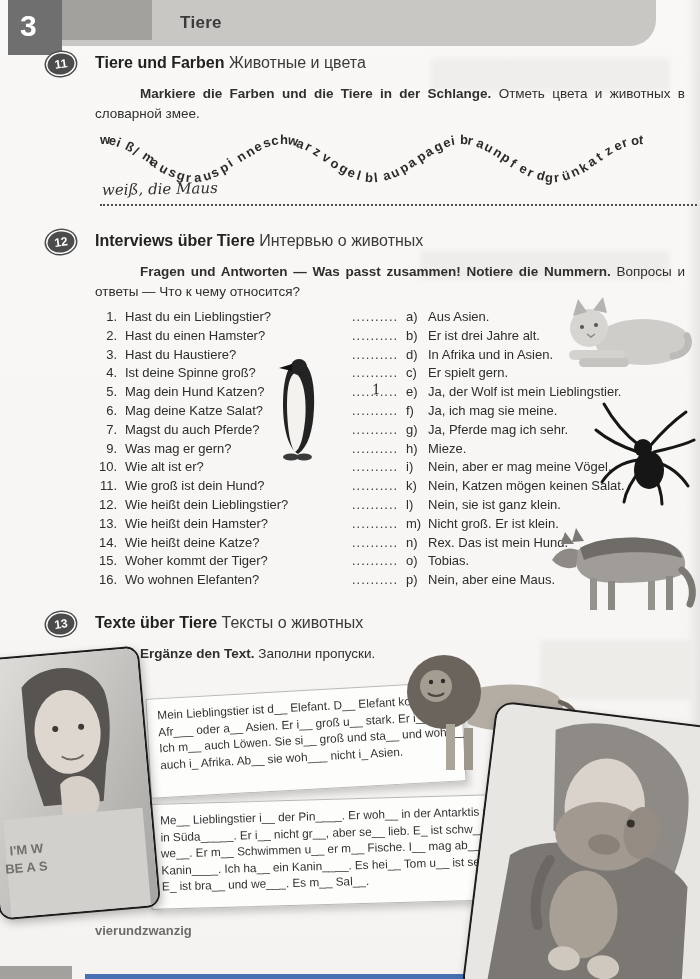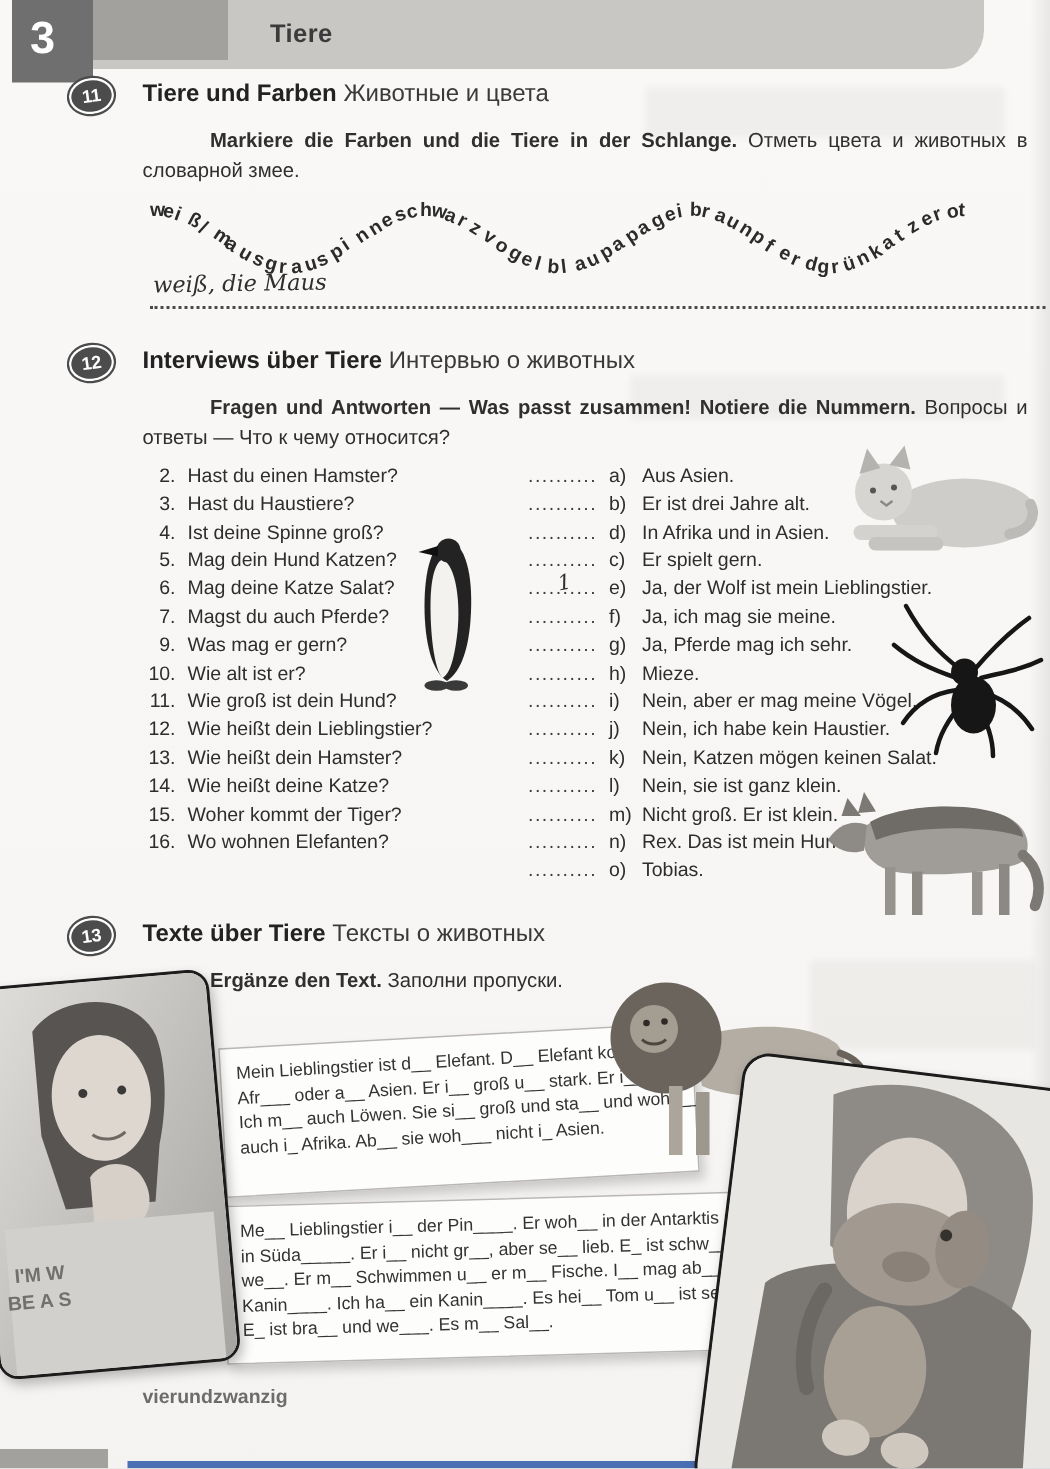--- a/index.html
+++ b/index.html
@@ -153,20 +153,21 @@
   <div class="ex-title" style="left:95px;top:232px;">
     <span class="de">Interviews über Tiere</span>
     <span class="ru">Интервью о животных</span>
   </div>
   <div class="instr" style="left:95px;top:262px;">
     <span class="de">Fragen und Antworten — Was passt zusammen! Notiere die Nummern.</span>
     <span>Вопросы и ответы — Что к чему относится?</span>
   </div>
 
   <div id="qlist">
+      <div class="q-row"><span class="q-num">1.</span><span class="q-text">Hast du ein Lieblingstier?</span></div>
       <div class="q-row"><span class="q-num">2.</span><span class="q-text">Hast du einen Hamster?</span></div>
       <div class="q-row"><span class="q-num">3.</span><span class="q-text">Hast du Haustiere?</span></div>
       <div class="q-row"><span class="q-num">4.</span><span class="q-text">Ist deine Spinne groß?</span></div>
       <div class="q-row"><span class="q-num">5.</span><span class="q-text">Mag dein Hund Katzen?</span></div>
       <div class="q-row"><span class="q-num">6.</span><span class="q-text">Mag deine Katze Salat?</span></div>
       <div class="q-row"><span class="q-num">7.</span><span class="q-text">Magst du auch Pferde?</span></div>
       <div class="q-row"><span class="q-num">9.</span><span class="q-text">Was mag er gern?</span></div>
       <div class="q-row"><span class="q-num">10.</span><span class="q-text">Wie alt ist er?</span></div>
       <div class="q-row"><span class="q-num">11.</span><span class="q-text">Wie groß ist dein Hund?</span></div>
       <div class="q-row"><span class="q-num">12.</span><span class="q-text">Wie heißt dein Lieblingstier?</span></div>
@@ -178,26 +179,26 @@
   <div id="alist">
       <div class="a-row"><span class="a-dots">..........</span><span class="a-letter">a)</span><span>Aus Asien.</span></div>
       <div class="a-row"><span class="a-dots">..........</span><span class="a-letter">b)</span><span>Er ist drei Jahre alt.</span></div>
       <div class="a-row"><span class="a-dots">..........</span><span class="a-letter">d)</span><span>In Afrika und in Asien.</span></div>
       <div class="a-row"><span class="a-dots">..........</span><span class="a-letter">c)</span><span>Er spielt gern.</span></div>
       <div class="a-row"><span class="a-dots">..........</span><span class="a-letter">e)</span><span>Ja, der Wolf ist mein Lieblingstier.</span><span class="handwritten">1</span></div>
       <div class="a-row"><span class="a-dots">..........</span><span class="a-letter">f)</span><span>Ja, ich mag sie meine.</span></div>
       <div class="a-row"><span class="a-dots">..........</span><span class="a-letter">g)</span><span>Ja, Pferde mag ich sehr.</span></div>
       <div class="a-row"><span class="a-dots">..........</span><span class="a-letter">h)</span><span>Mieze.</span></div>
       <div class="a-row"><span class="a-dots">..........</span><span class="a-letter">i)</span><span>Nein, aber er mag meine Vögel.</span></div>
-      <div class="a-row"><span class="a-dots">..........</span><span class="a-letter">j)</span><span>Nein, ich habe kein Haustier.</span></div>
       <div class="a-row"><span class="a-dots">..........</span><span class="a-letter">k)</span><span>Nein, Katzen mögen keinen Salat.</span></div>
       <div class="a-row"><span class="a-dots">..........</span><span class="a-letter">l)</span><span>Nein, sie ist ganz klein.</span></div>
       <div class="a-row"><span class="a-dots">..........</span><span class="a-letter">m)</span><span>Nicht groß. Er ist klein.</span></div>
       <div class="a-row"><span class="a-dots">..........</span><span class="a-letter">n)</span><span>Rex. Das ist mein Hund.</span></div>
       <div class="a-row"><span class="a-dots">..........</span><span class="a-letter">o)</span><span>Tobias.</span></div>
+      <div class="a-row"><span class="a-dots">..........</span><span class="a-letter">p)</span><span>Nein, aber eine Maus.</span></div>
     </div>
 
   <svg class="animal" style="left:553px;top:296px;" width="142" height="78" viewBox="0 0 142 78">
     <ellipse cx="90" cy="46" rx="48" ry="23" fill="#cfcdc9"></ellipse>
     <rect x="16" y="54" width="56" height="10" rx="5" fill="#d4d2ce"></rect>
     <rect x="26" y="62" width="50" height="9" rx="4.5" fill="#c6c4c0"></rect>
     <circle cx="36" cy="32" r="19" fill="#d7d5d1"></circle>
     <polygon points="20,20 25,3 34,16" fill="#b5b3af"></polygon>
     <polygon points="40,14 50,1 54,17" fill="#b5b3af"></polygon>
     <circle cx="29" cy="31" r="2" fill="#555"></circle>

